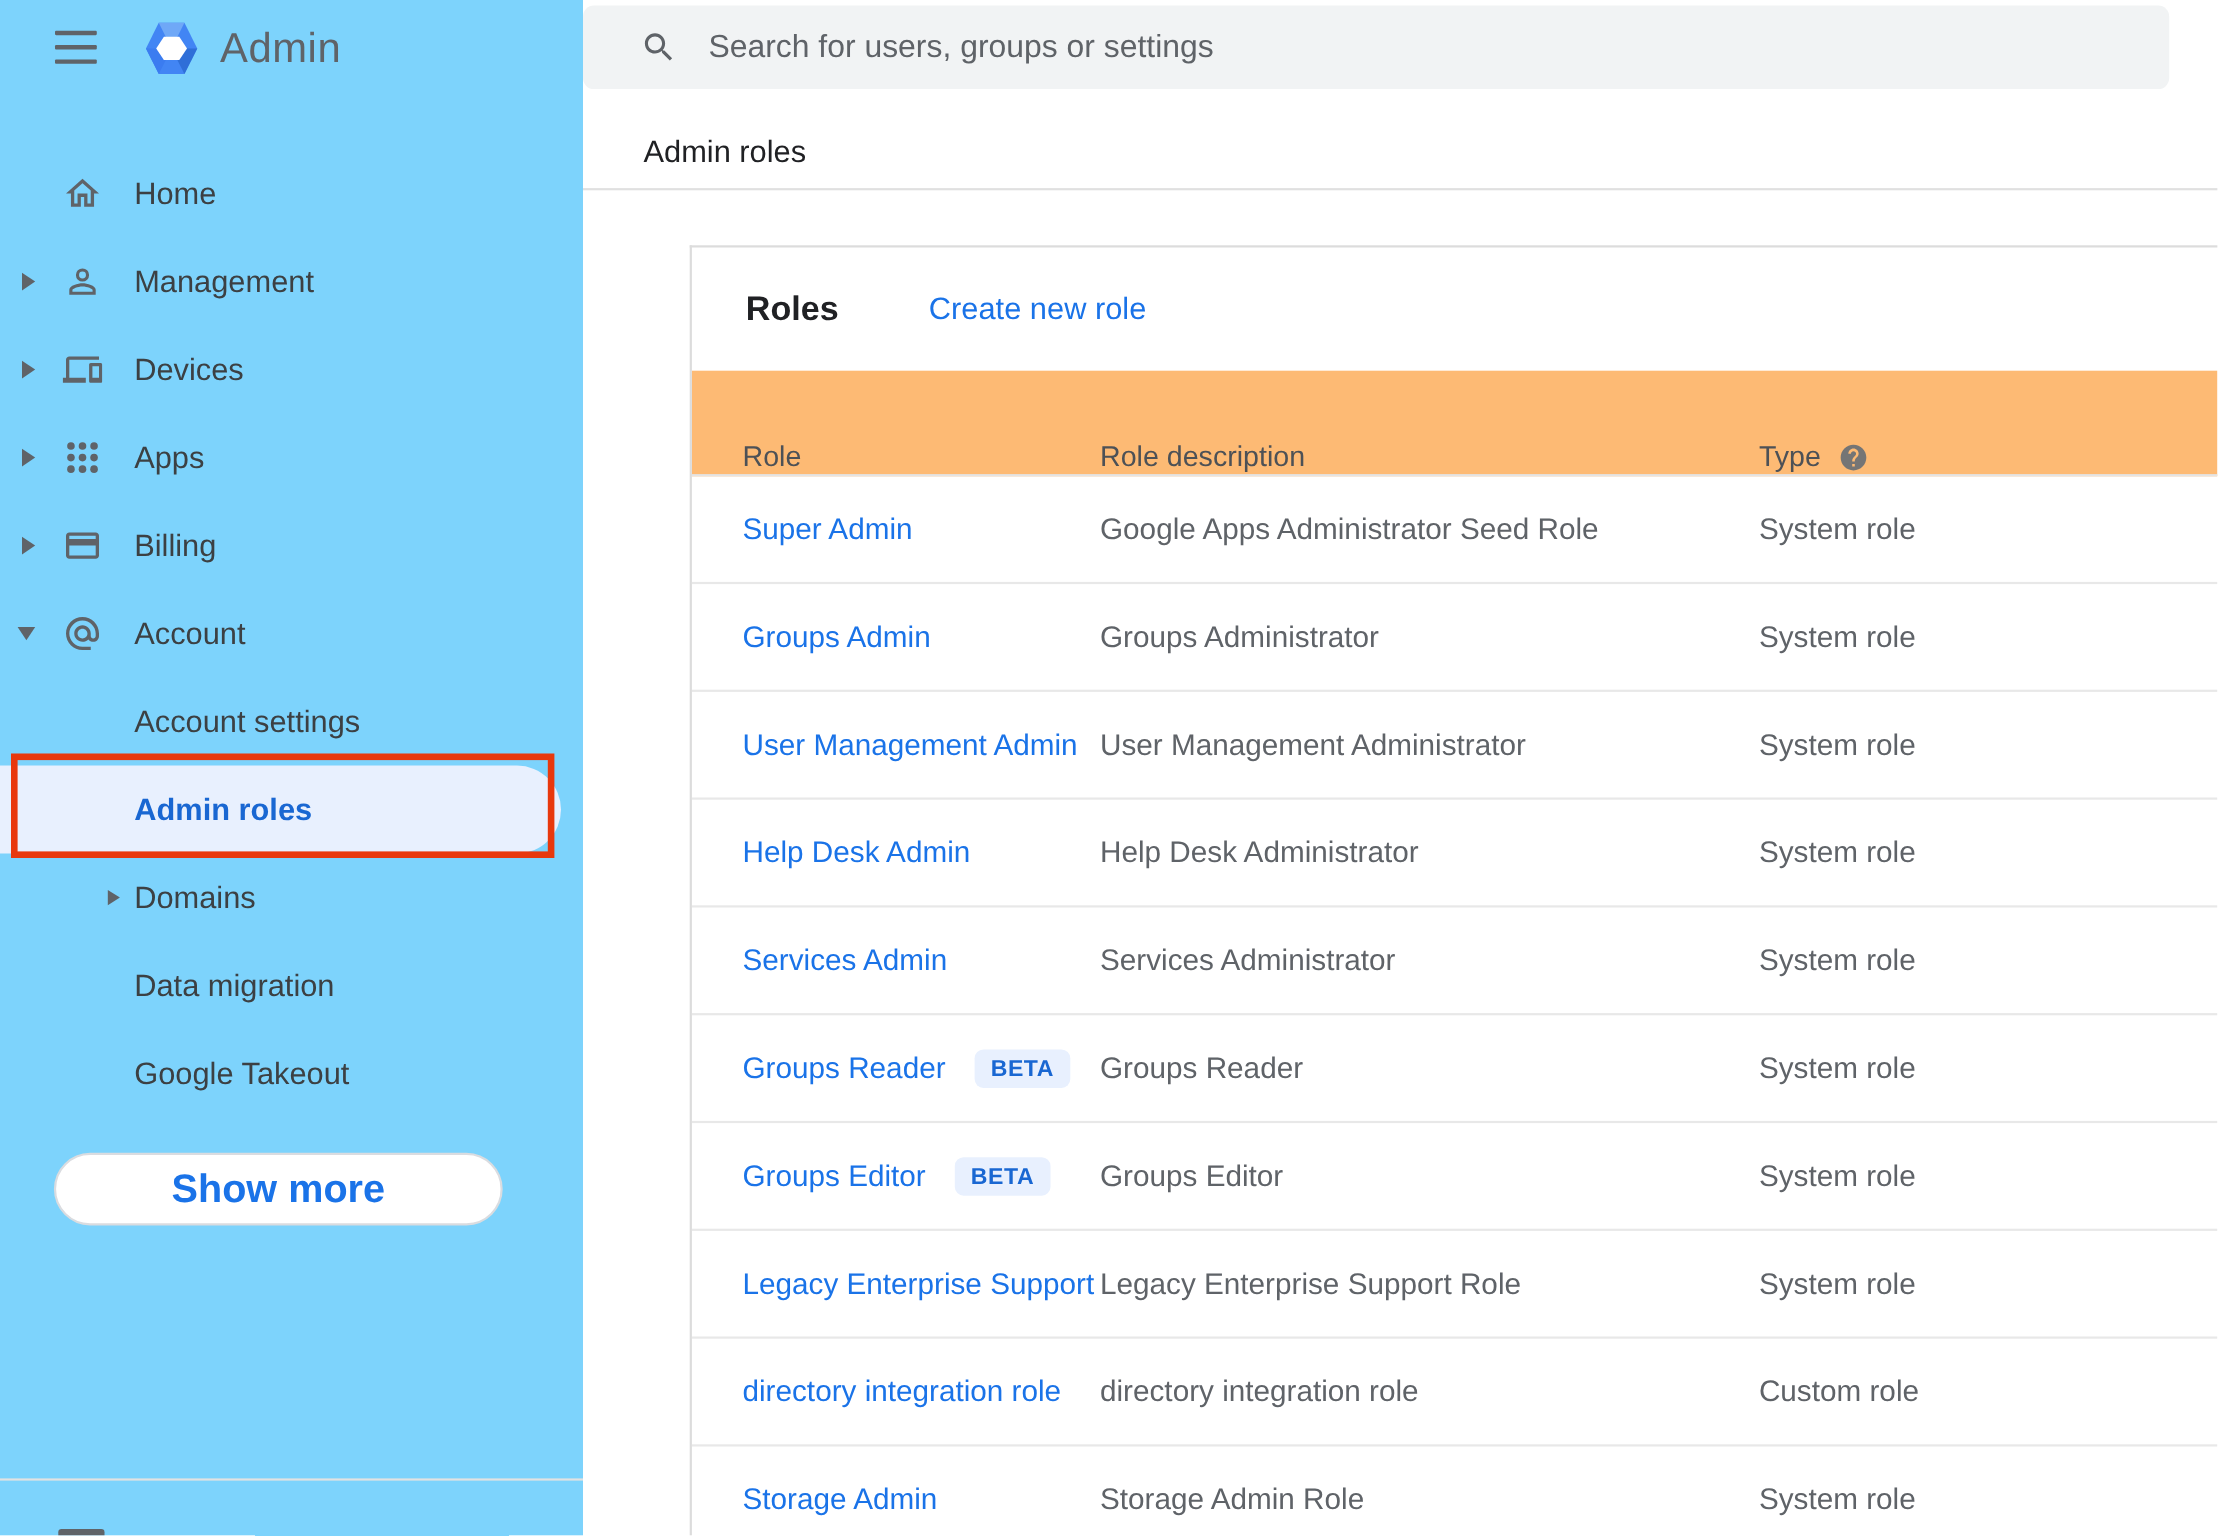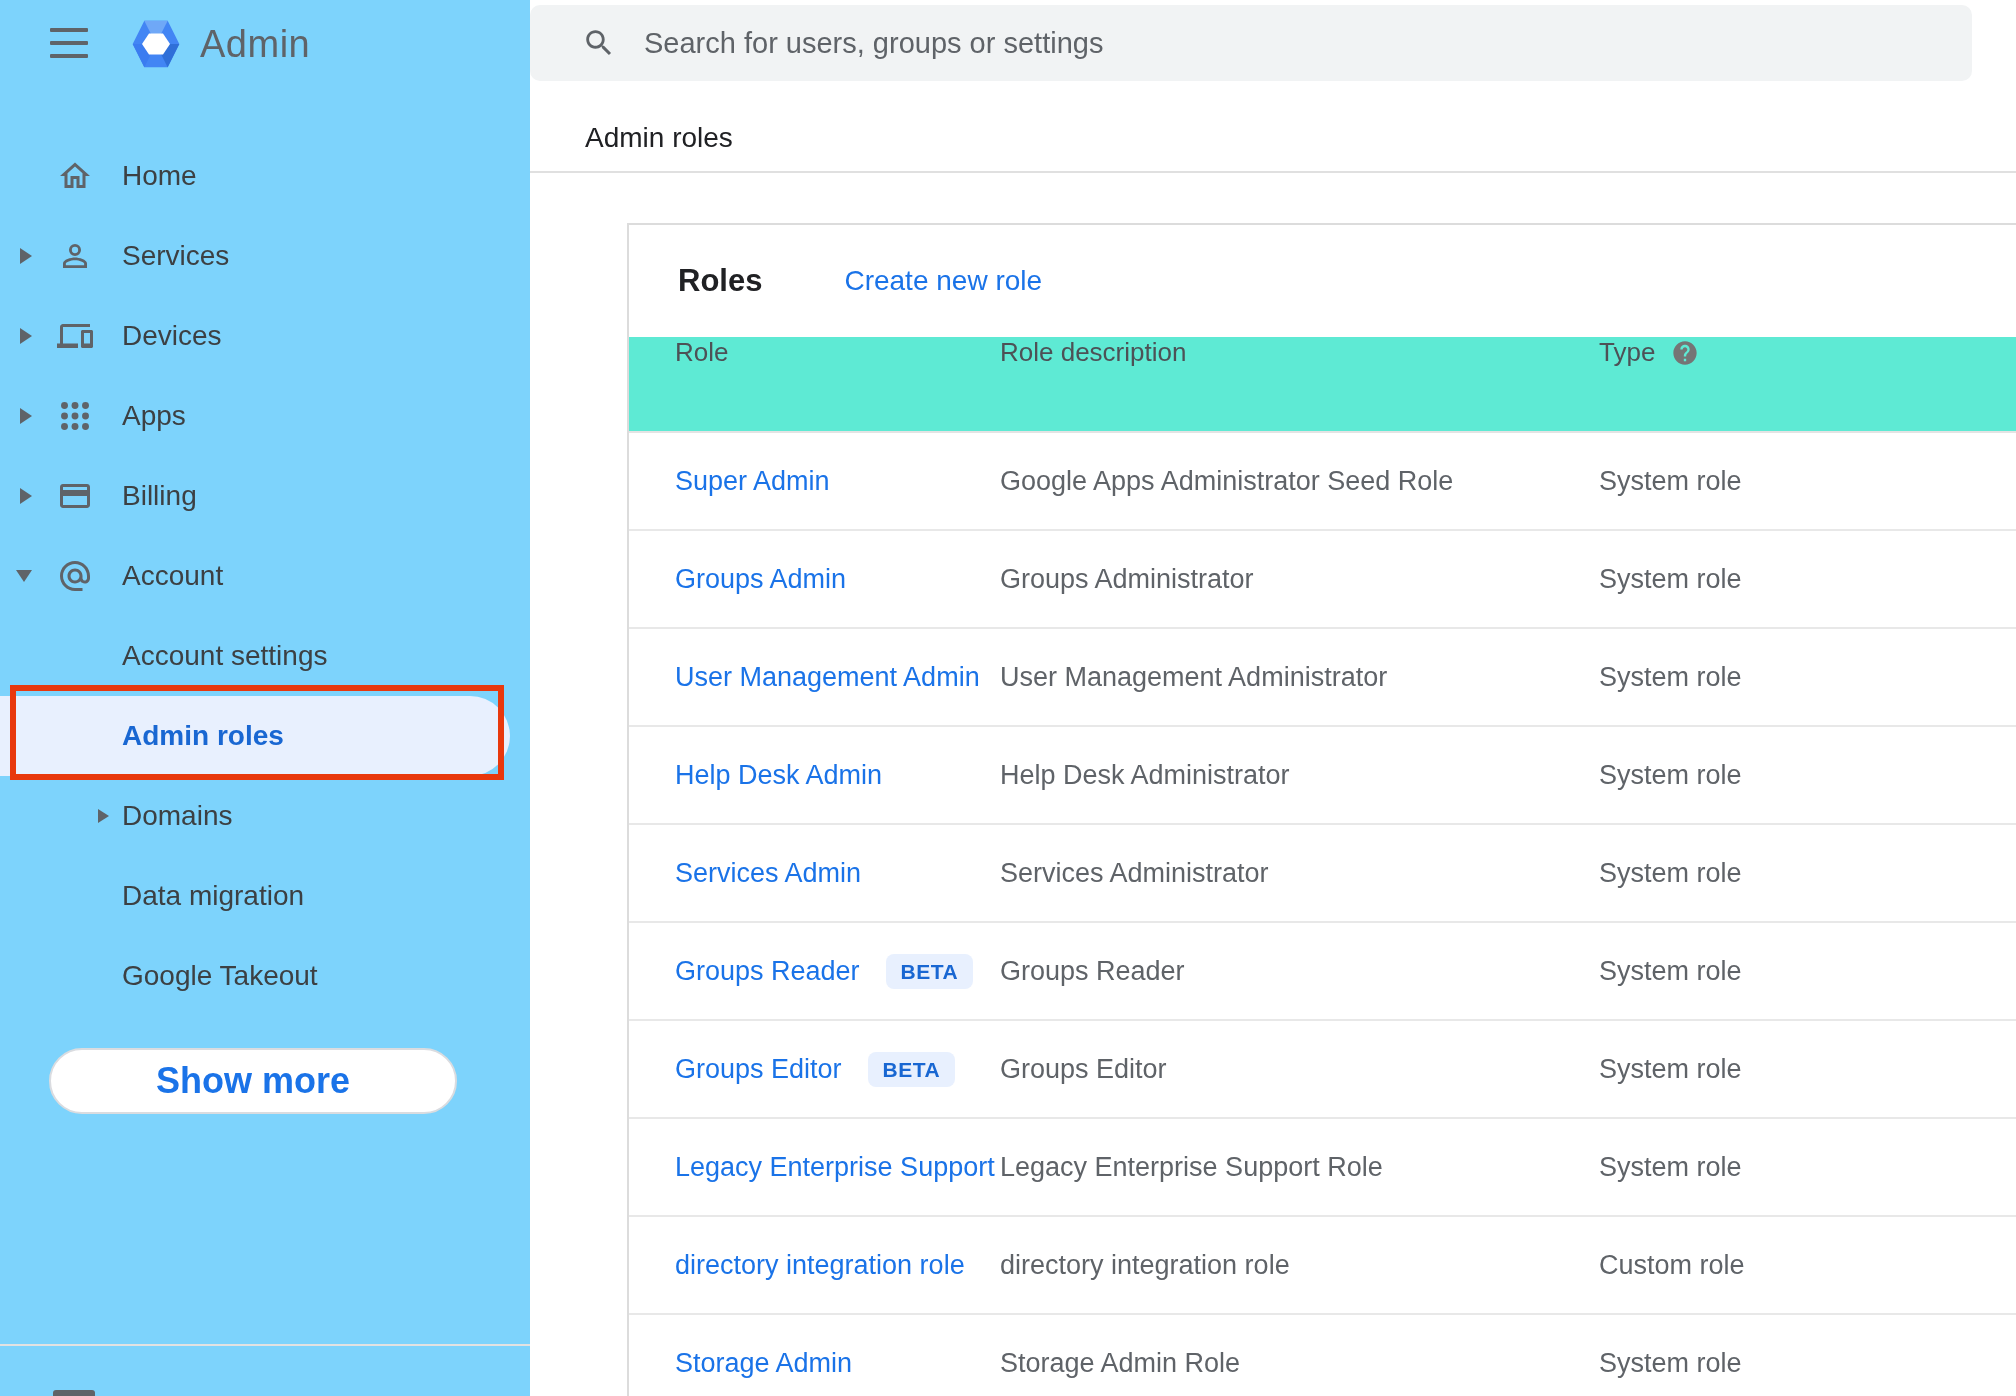--- a/index.html
+++ b/index.html
@@ -64,21 +64,21 @@
   .content-divider { position:absolute; left:530px; top:171px; width:1486px; height:2px; background:#e0e0e0; }
 
   
   .card { position:absolute; left:627px; top:223px; width:1389px; height:1173px;
     background:#fff; border-left:2px solid #dcdcdc; border-top:2px solid #dcdcdc; overflow:hidden; }
 
   .card-header { height:112px; display:flex; align-items:center; }
   .card-title { margin-left:49px; font-size:31px; font-weight:700; color:#202124; }
   .create-link { margin-left:82px; font-size:28px; color:#1a73e8; text-decoration:none; cursor:pointer; }
 
-  .thead { height:96px; background:#5eead4; display:flex; align-items:flex-start;
+  .thead { height:96px; background:#fdba74; display:flex; align-items:flex-end;
     font-size:26px; color:#4d5156; border-bottom:2px solid #e4e4e4; }
   .col-role { padding-left:46px; width:371px; flex:none; }
   .col-desc { width:599px; flex:none; }
   .col-type { flex:1; display:flex; align-items:center; }
   .help-icon { margin-left:16px; width:28px; height:28px; cursor:pointer; }
   .help-icon svg { width:28px; height:28px; fill:#757575; }
 
   .row { height:98px; display:flex; align-items:center; border-bottom:2px solid #e8e8e8; font-size:27px; }
   .cell-role { padding-left:46px; width:371px; flex:none; display:flex; align-items:center; white-space:nowrap; }
   .role-link { color:#1a73e8; text-decoration:none; cursor:pointer; }
@@ -120,21 +120,21 @@
       <span class="nav-label">Home</span>
     </div>
 
     <div class="nav-item">
       <span class="arrow-right"></span>
       <span class="nav-icon">
         <svg viewBox="0 0 24 24">
             <path d="M12 5.9a2.1 2.1 0 1 1 0 4.2 2.1 2.1 0 0 1 0-4.2m0 9c2.97 0 6.1 1.46 6.1 2.1v1.1H5.9V17c0-.64 3.13-2.1 6.1-2.1M12 4a4 4 0 1 0 0 8 4 4 0 0 0 0-8zm0 9c-2.67 0-8 1.34-8 4v3h16v-3c0-2.66-5.33-4-8-4z"></path>
           </svg>
       </span>
-      <span class="nav-label">Services</span>
+      <span class="nav-label">Management</span>
     </div>
 
     <div class="nav-item">
       <span class="arrow-right"></span>
       <span class="nav-icon">
         <svg viewBox="0 0 24 24">
             <path d="M4 6h18V4H4c-1.1 0-2 .9-2 2v11H0v3h14v-3H4V6zm19 2h-6c-.55 0-1 .45-1 1v10c0 .55.45 1 1 1h6c.55 0 1-.45 1-1V9c0-.55-.45-1-1-1zm-1 9h-4v-7h4v7z"></path>
           </svg>
       </span>
       <span class="nav-label">Devices</span>

